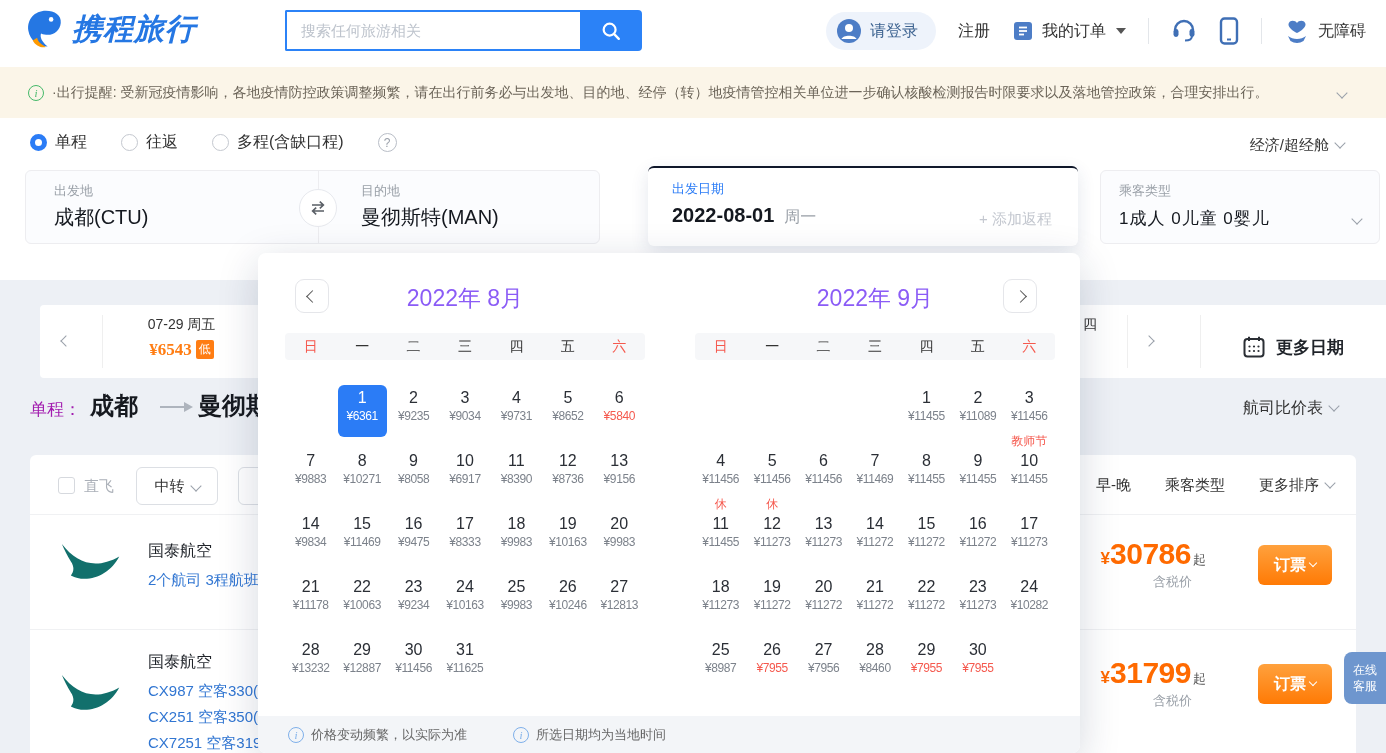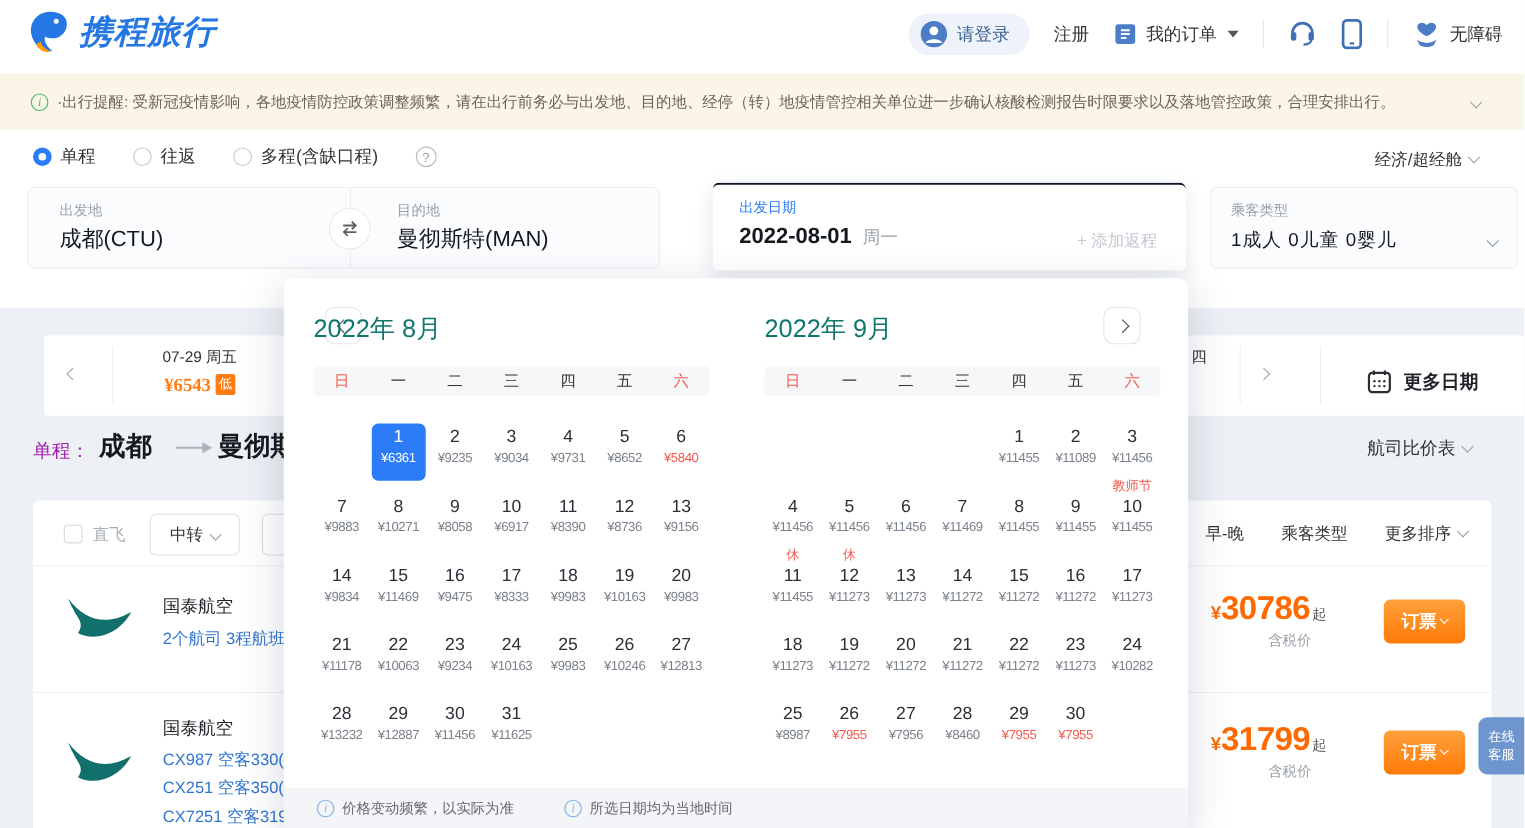--- a/index.html
+++ b/index.html
@@ -109,21 +109,21 @@
 
   
   .service-tab { position:absolute; right:0; top:652px; width:42px; height:52px; background:#6e96ce; border-radius:8px 0 0 8px; color:#fff; font-size:12px; display:flex; flex-direction:column; align-items:center; justify-content:center; line-height:16px; z-index:5; cursor:pointer; }
 
   
   .cal-pop { position:absolute; left:258px; top:253px; width:822px; height:500px; background:#fff; border-radius:8px; box-shadow:0 10px 40px rgba(20,40,80,.18); z-index:50; }
   .cal-nav { position:absolute; top:26px; width:34px; height:34px; border:1px solid #e5e6ea; border-radius:9px; display:flex; align-items:center; justify-content:center; cursor:pointer; background:#fff; }
   .cal-nav.prev { left:37px; }
   .cal-nav.next { right:43px; }
   .cal-nav .cv { border-color:#555; width:9px; height:9px; }
-  .m-title { position:absolute; top:30px; width:360px; text-align:left; font-size:23px; color:#0f766e; }
+  .m-title { position:absolute; top:30px; width:360px; text-align:center; font-size:23px; color:#8b5cf6; }
   .m0 { left:27px; } .m1 { left:437px; }
   .wd-strip { position:absolute; top:80px; width:360px; height:27px; background:#f6f7f9; border-radius:4px; display:grid; grid-template-columns:repeat(7,1fr); align-items:center; }
   .wd { text-align:center; font-size:14px; color:#333; }
   .wd.rd { color:#f5594e; }
   .m-grid { position:absolute; top:132px; width:360px; display:grid; grid-template-columns:repeat(7,1fr); grid-auto-rows:63px; }
   .day { position:relative; width:49px; height:52px; margin:0 auto; text-align:center; padding-top:3px; border-radius:6px; cursor:pointer; }
   .day.empty { cursor:default; }
   .day .num { display:block; font-size:16px; color:#2b2f36; line-height:20px; }
   .day .price { display:block; font-size:12px; color:#7c828b; line-height:16px; letter-spacing:-0.4px; }
   .day .price.red { color:#f5594e; }
@@ -141,20 +141,29 @@
 
   <div class="header">
     <div class="logo">
       <svg width="42" height="42" viewBox="0 0 48 48">
         <path d="M25 3 C12 3 3 13 5 26 C7 37 16 44 27 44 C20 38 18 33 19.5 29 C31 34 41 27 42 17 C43 8 35 3 25 3 Z" fill="#2577e3"></path>
         <circle cx="31" cy="13" r="2.6" fill="#fff"></circle>
         <path d="M10 37 C13 43 20 46 25 44.5 C19 41 16 39 15 34 Z" fill="#ff9a00"></path>
       </svg>
       <span class="logo-text">携程旅行</span>
     </div>
+    <div class="searchbox">
+      <input placeholder="搜索任何旅游相关" style="">
+      <button class="search-btn">
+        <svg width="22" height="22" viewBox="0 0 24 24">
+            <circle cx="10.5" cy="10.5" r="6.5" fill="none" stroke="#fff" stroke-width="2.4"></circle>
+            <line x1="15.5" y1="15.5" x2="20.5" y2="20.5" stroke="#fff" stroke-width="2.6" stroke-linecap="round"></line>
+          </svg>
+      </button>
+    </div>
     <div class="hdr-right">
       <div class="login-pill">
         <svg width="26" height="26" viewBox="0 0 26 26">
             <circle cx="13" cy="13" r="12" fill="#4d7dc6"></circle>
             <circle cx="13" cy="10" r="4" fill="#fff"></circle>
             <path d="M5.5 21 C7 16.5 19 16.5 20.5 21 Z" fill="#fff"></path>
           </svg>
         <span>请登录</span>
       </div>
       <span class="hdr-link">注册</span>

